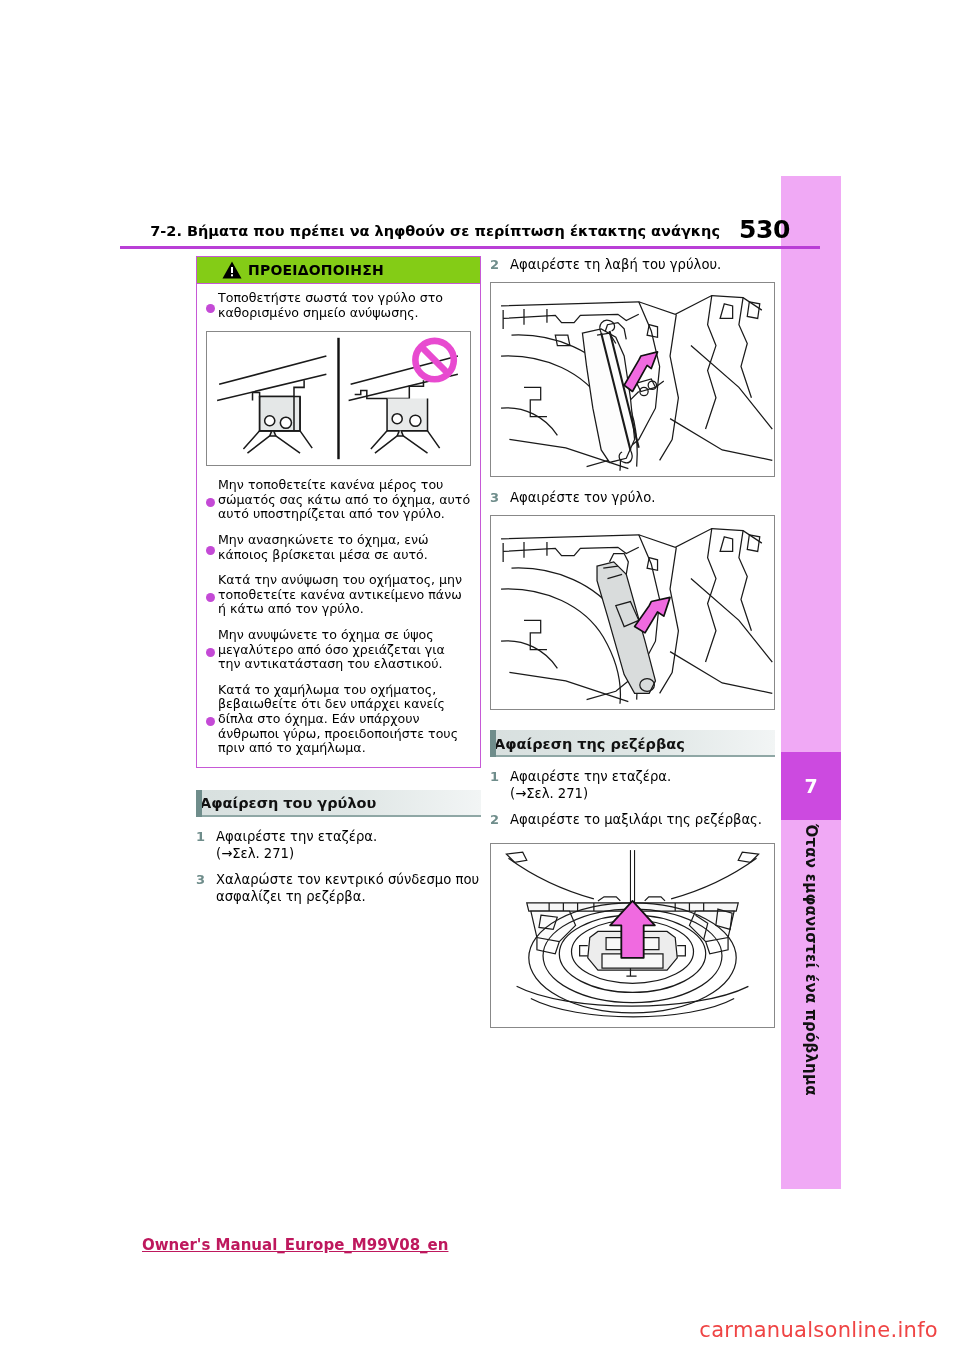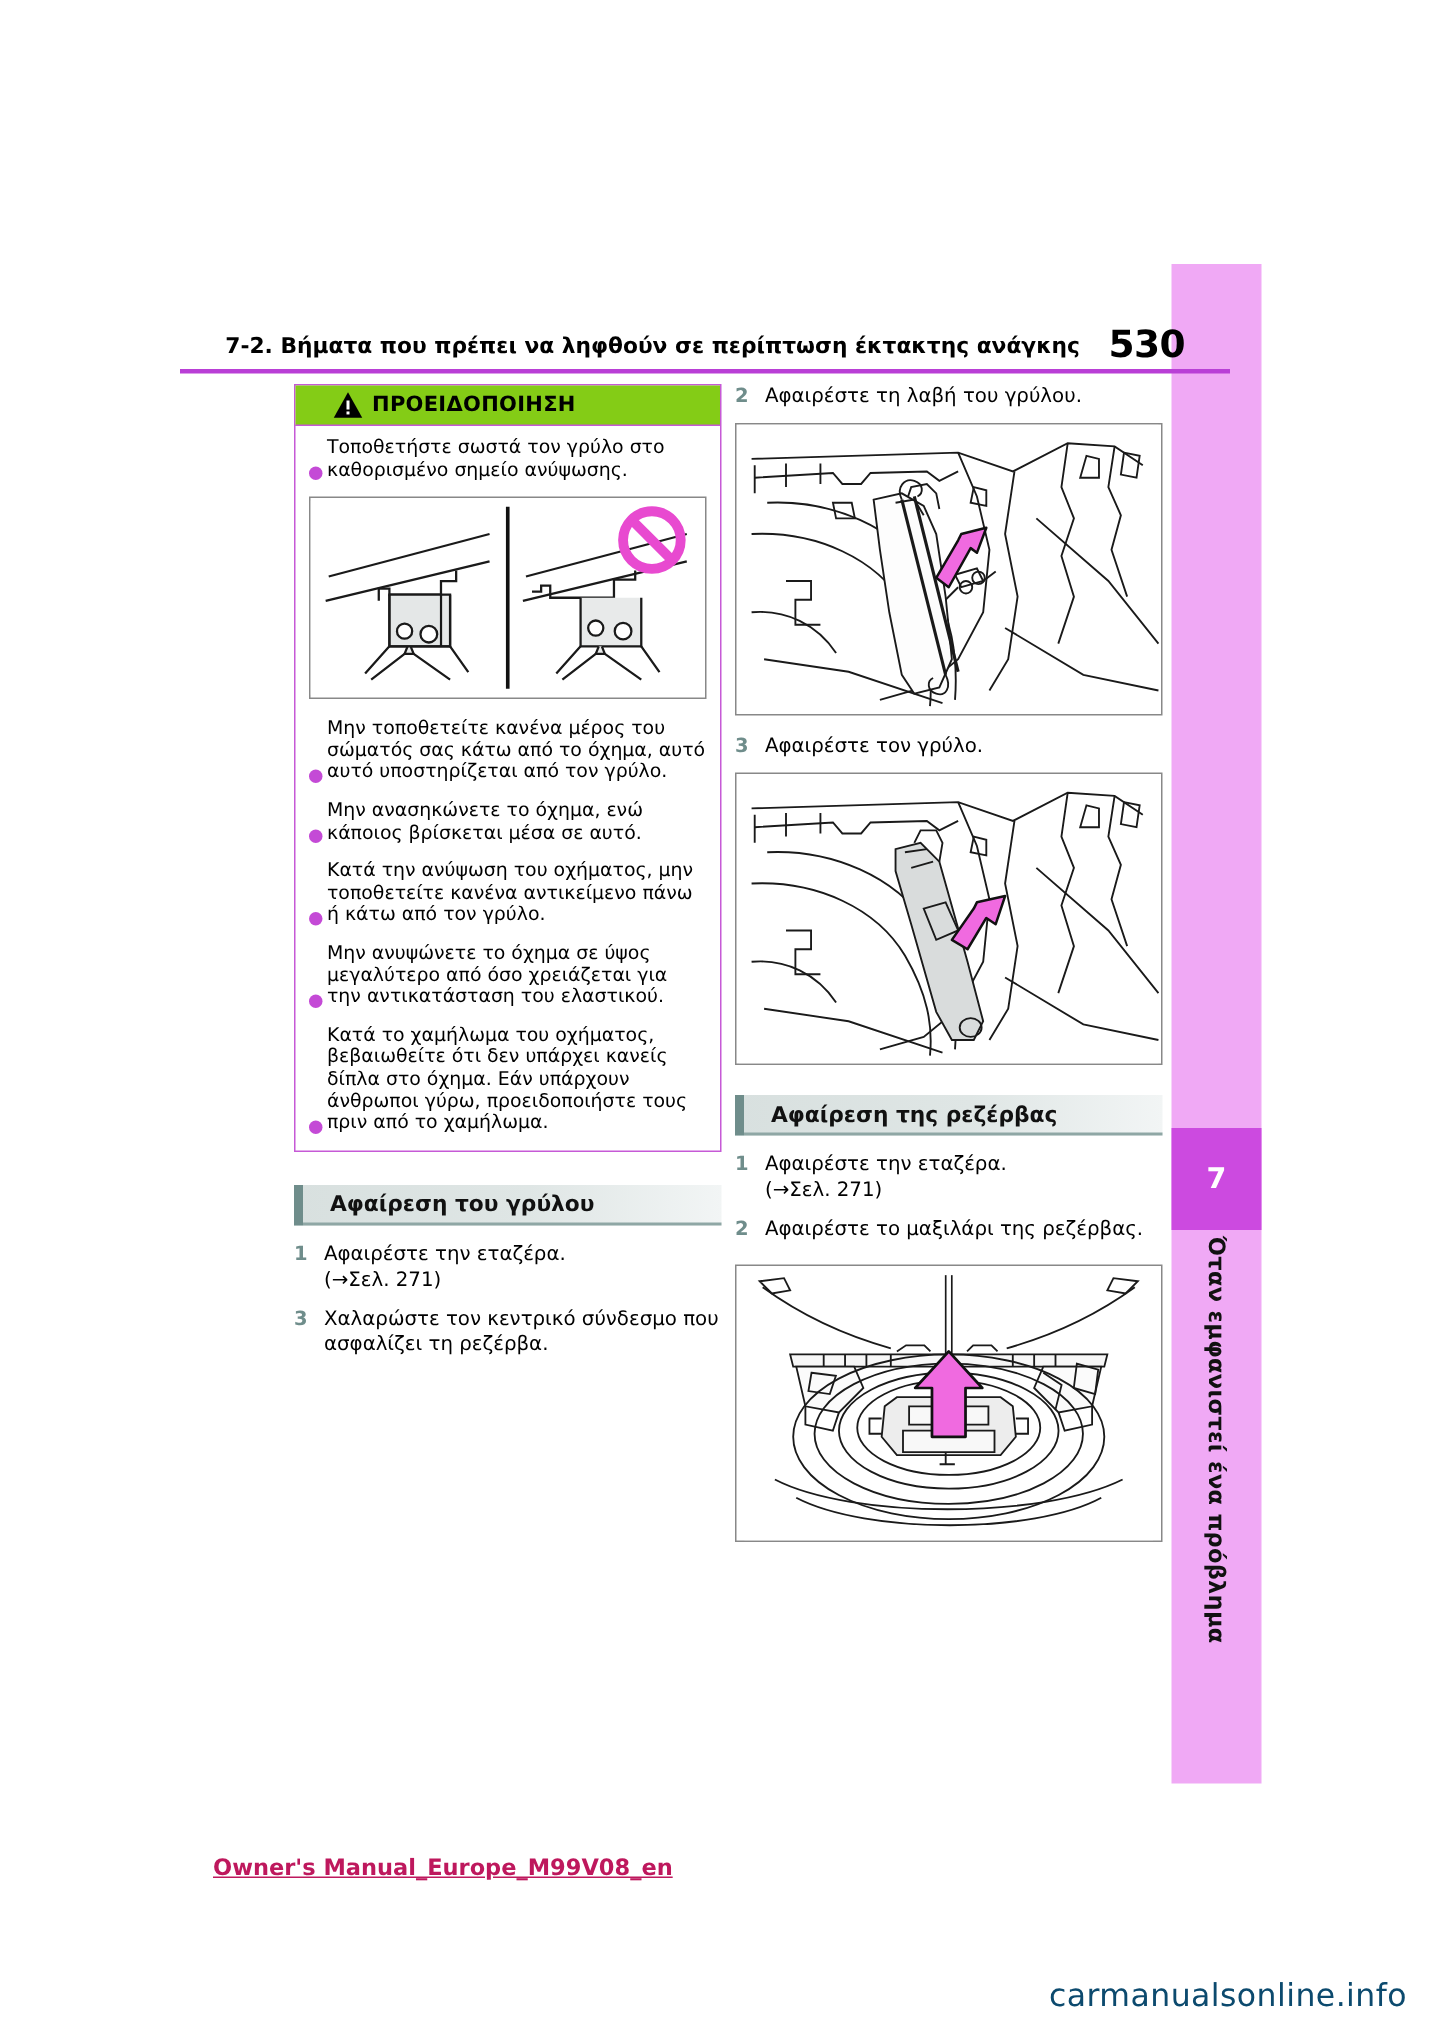--- a/index.html
+++ b/index.html
@@ -70,21 +70,21 @@
     height:27px;
     display:flex;align-items:center;
     padding-left:25px;
     box-sizing:border-box;
   }
   .warn-tri{width:20px;height:18px;margin-right:6px;flex:0 0 auto;}
   .warn-head-label{font-size:14px;font-weight:bold;letter-spacing:.2px;}
   .warn-body{padding:7px 9px 9px 9px;}
 
   .bullet-item{
-    display:flex;align-items:flex-end;margin-bottom:11px;
+    display:flex;align-items:center;margin-bottom:11px;
   }
   .bullet-item:last-child{margin-bottom:2px;}
   .bullet-dot{
     flex:0 0 auto;width:9px;height:9px;border-radius:50%;
     background:#c44ad6;margin-top:5px;margin-right:3px;
   }
   .bullet-text{
     font-size:12.6px;line-height:14.6px;flex:1 1 auto;
   }
 
@@ -104,39 +104,39 @@
   }
   .sec-head::before{
     content:"";position:absolute;left:0;top:0;bottom:0;width:6px;
     background:#6f8d8b;
   }
   .sec-head::after{
     content:"";position:absolute;left:6px;right:0;bottom:0;height:2px;
     background:#8fa7a5;
   }
   .sec-head-label{
-    padding-left:24px;font-size:14.5px;font-weight:bold;color:#111;
+    padding-left:4px;font-size:14.5px;font-weight:bold;color:#111;
   }
 
   
   .step{display:flex;margin-bottom:9px;}
   .step-num{
     flex:0 0 auto;width:20px;font-size:13px;font-weight:bold;
     color:#6f8d8b;padding-top:1px;
   }
   .step-text{flex:1 1 auto;font-size:13.2px;line-height:17px;}
 
   
   .footer{
     position:absolute;left:142px;top:1236px;
     font-size:15px;font-weight:bold;color:#be185d;text-decoration:underline;
   }
   .wmark{
     position:absolute;right:22px;top:1318px;
-    font-size:21px;color:#0c4a6e;letter-spacing:.3px;
+    font-size:21px;color:#ef4444;letter-spacing:.3px;
   }
 </style>
 </head>
 <body>
 
 <div class="page">
 
   <div class="side-strip"></div>
   <div class="side-tab">
     <div class="side-tab-num">7</div>

